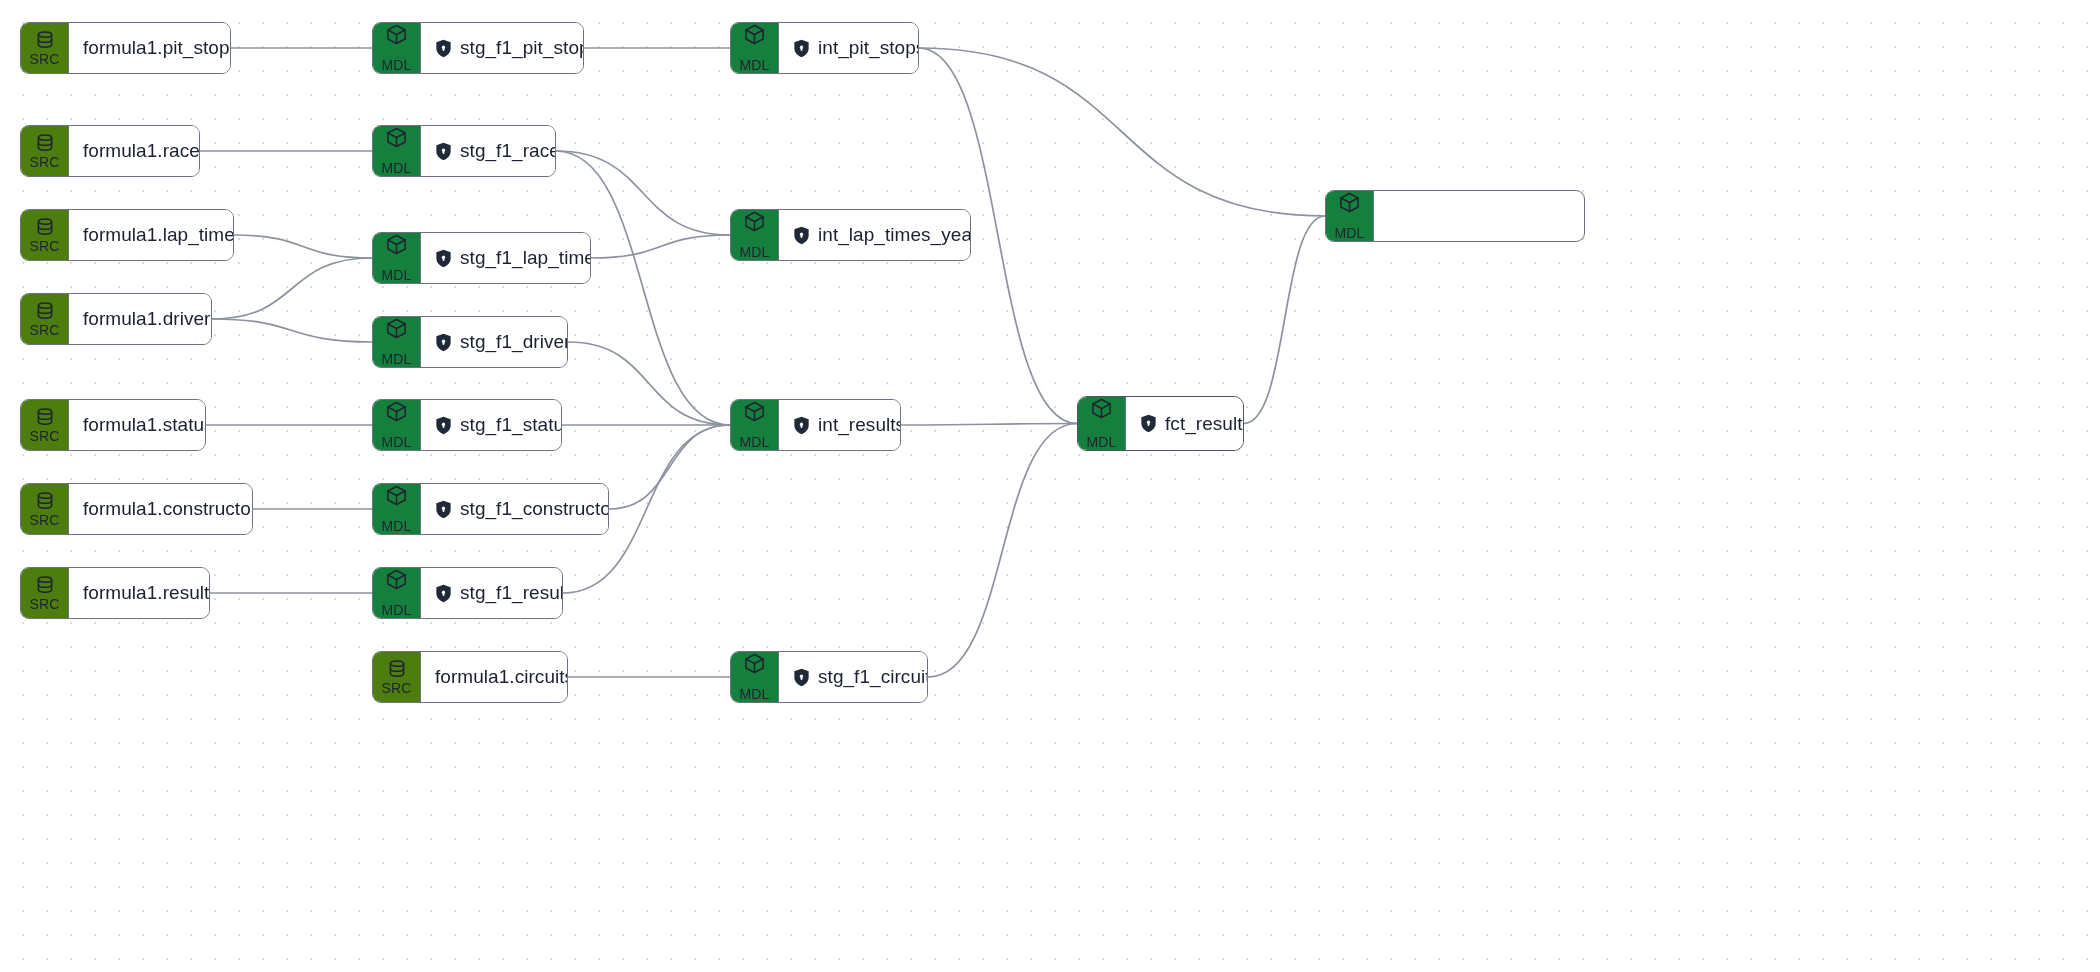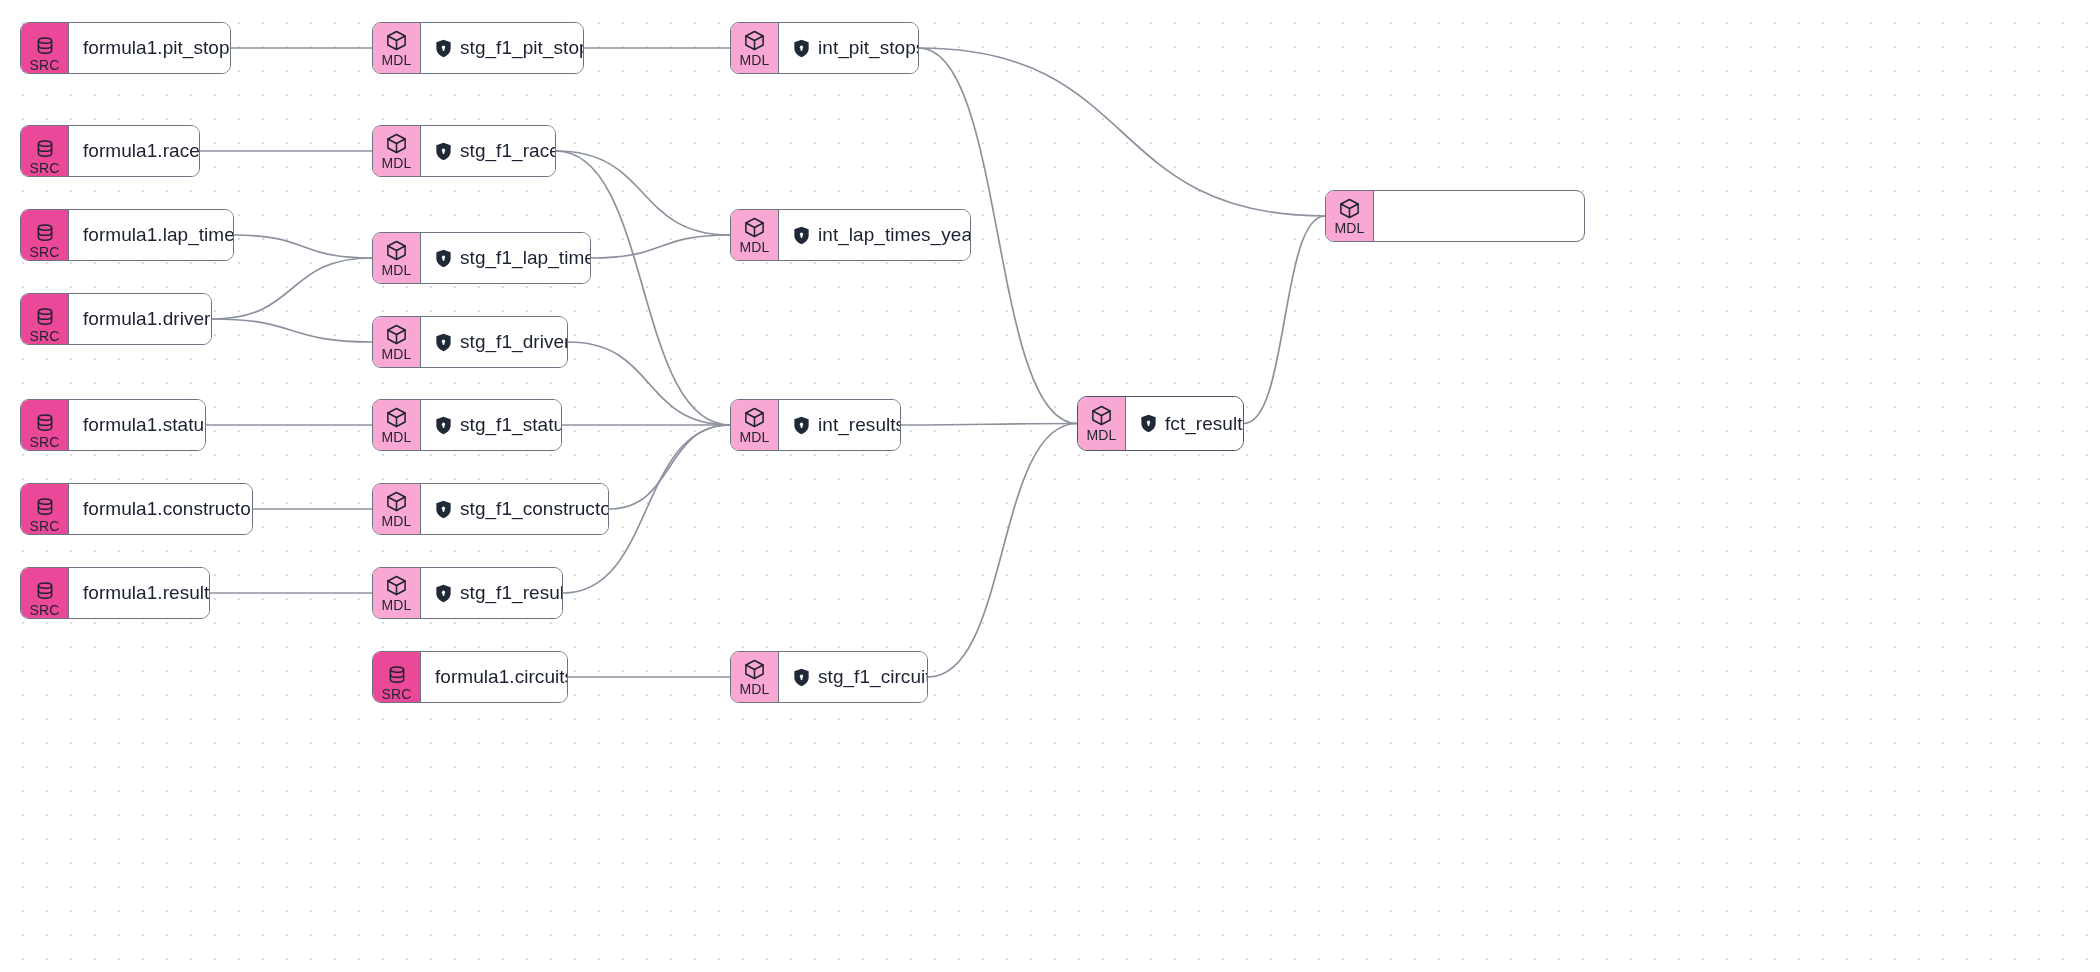--- a/index.html
+++ b/index.html
@@ -51,22 +51,22 @@
     width: 48px;
     flex: 0 0 48px;
     display: flex;
     flex-direction: column;
     align-items: center;
     justify-content: center;
     gap: 0px;
     border-right: 1.6px solid #6b7280;
     box-sizing: border-box;
   }
-  .badge.src { background: #ec4899; justify-content: flex-end; }
-  .badge.mdl { background: #f9a8d4; }
+  .badge.src { background: #4d7c0f; }
+  .badge.mdl { background: #15803d; justify-content: space-between; }
   .badge svg { display: block; }
   .badge-text {
     font-size: 14px;
     line-height: 15px;
     color: #1f2430;
     letter-spacing: 0.1px;
     font-family: "Liberation Sans", sans-serif;
     margin-top: 1px;
   }
   .body {

